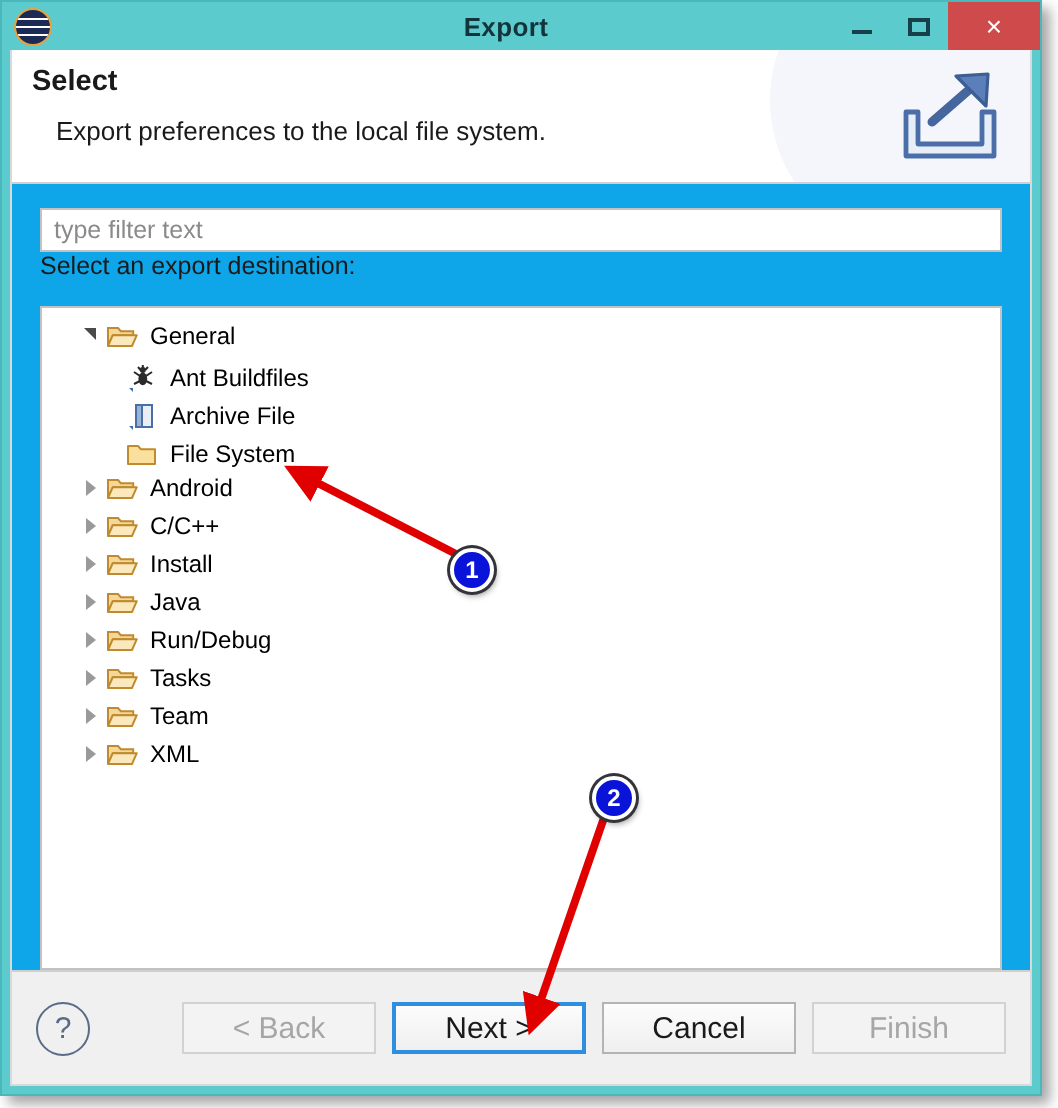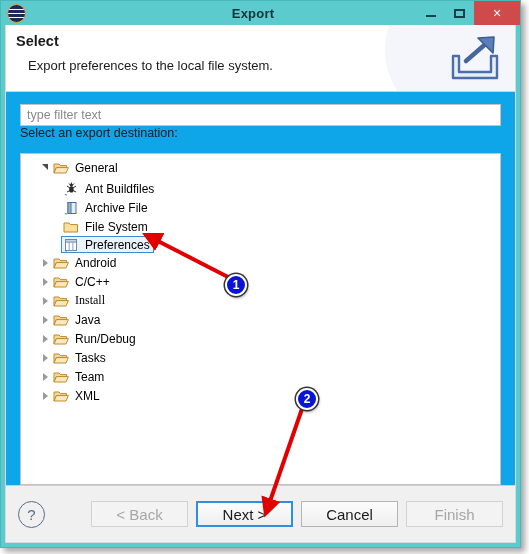--- a/index.html
+++ b/index.html
@@ -369,31 +369,20 @@
             </span>
           </div>
           <div class="tree-row child">
             <span class="sel-wrap" style="display: flex; align-items: center;">
               <span class="row-icon"><svg viewBox="0 0 16 16" width="16" height="16">
                   <path d="M1 4 h5 l1.4 1.6 h7.1 V13 H1 Z" fill="#fbdf9c" stroke="#c08b2e" stroke-width="1" stroke-linejoin="round"></path>
                 </svg></span>
               <span class="row-label">File System</span>
             </span>
           </div>
-          <div class="tree-row child selected">
-            <span class="sel-wrap" style="display: flex; align-items: center;">
-              <span class="row-icon"><svg viewBox="0 0 16 16" width="16" height="16">
-                  <rect x="2.5" y="2.5" width="11" height="11" fill="#ffffff" stroke="#7089ab" stroke-width="1"></rect>
-                  <rect x="2.5" y="2.5" width="11" height="2.6" fill="#c9d6e6" stroke="#7089ab" stroke-width="1"></rect>
-                  <path d="M6.2 5.1 V13.5 M9.9 5.1 V13.5" stroke="#8fa2bb" stroke-width="1"></path>
-                  <path d="M1.5 13 l2 0 l0 2 z" fill="#3f6fb0"></path>
-                </svg></span>
-              <span class="row-label">Preferences</span>
-            </span>
-          </div>
           <div class="tree-row">
             <span class="twisty">
               <span class="tri-closed"></span>
             </span>
             <span class="sel-wrap" style="display: flex; align-items: center;">
               <span class="row-icon"><svg viewBox="0 0 16 16" width="16" height="16">
                   <path d="M1 4 h5 l1.4 1.6 h6.2 v2 H3.4 L1 13 Z" fill="#f5d79a" stroke="#c08b2e" stroke-width="1"></path>
                   <path d="M3.4 7.6 h12 L13 13 H1 Z" fill="#fbe9bd" stroke="#c08b2e" stroke-width="1" stroke-linejoin="round"></path>
                 </svg></span>
               <span class="row-label">Android</span>
@@ -408,21 +397,21 @@
                   <path d="M1 4 h5 l1.4 1.6 h6.2 v2 H3.4 L1 13 Z" fill="#f5d79a" stroke="#c08b2e" stroke-width="1"></path>
                   <path d="M3.4 7.6 h12 L13 13 H1 Z" fill="#fbe9bd" stroke="#c08b2e" stroke-width="1" stroke-linejoin="round"></path>
                 </svg></span>
               <span class="row-label">C/C++</span>
             </span>
           </div>
           <div class="tree-row">
             <span class="twisty">
               <span class="tri-closed"></span>
             </span>
-            <span class="sel-wrap" style="display: flex; align-items: flex-end; font-family: Liberation Serif, serif;">
+            <span class="sel-wrap" style="display: flex; align-items: flex-end;">
               <span class="row-icon"><svg viewBox="0 0 16 16" width="16" height="16">
                   <path d="M1 4 h5 l1.4 1.6 h6.2 v2 H3.4 L1 13 Z" fill="#f5d79a" stroke="#c08b2e" stroke-width="1"></path>
                   <path d="M3.4 7.6 h12 L13 13 H1 Z" fill="#fbe9bd" stroke="#c08b2e" stroke-width="1" stroke-linejoin="round"></path>
                 </svg></span>
               <span class="row-label">Install</span>
             </span>
           </div>
           <div class="tree-row">
             <span class="twisty">
               <span class="tri-closed"></span>

